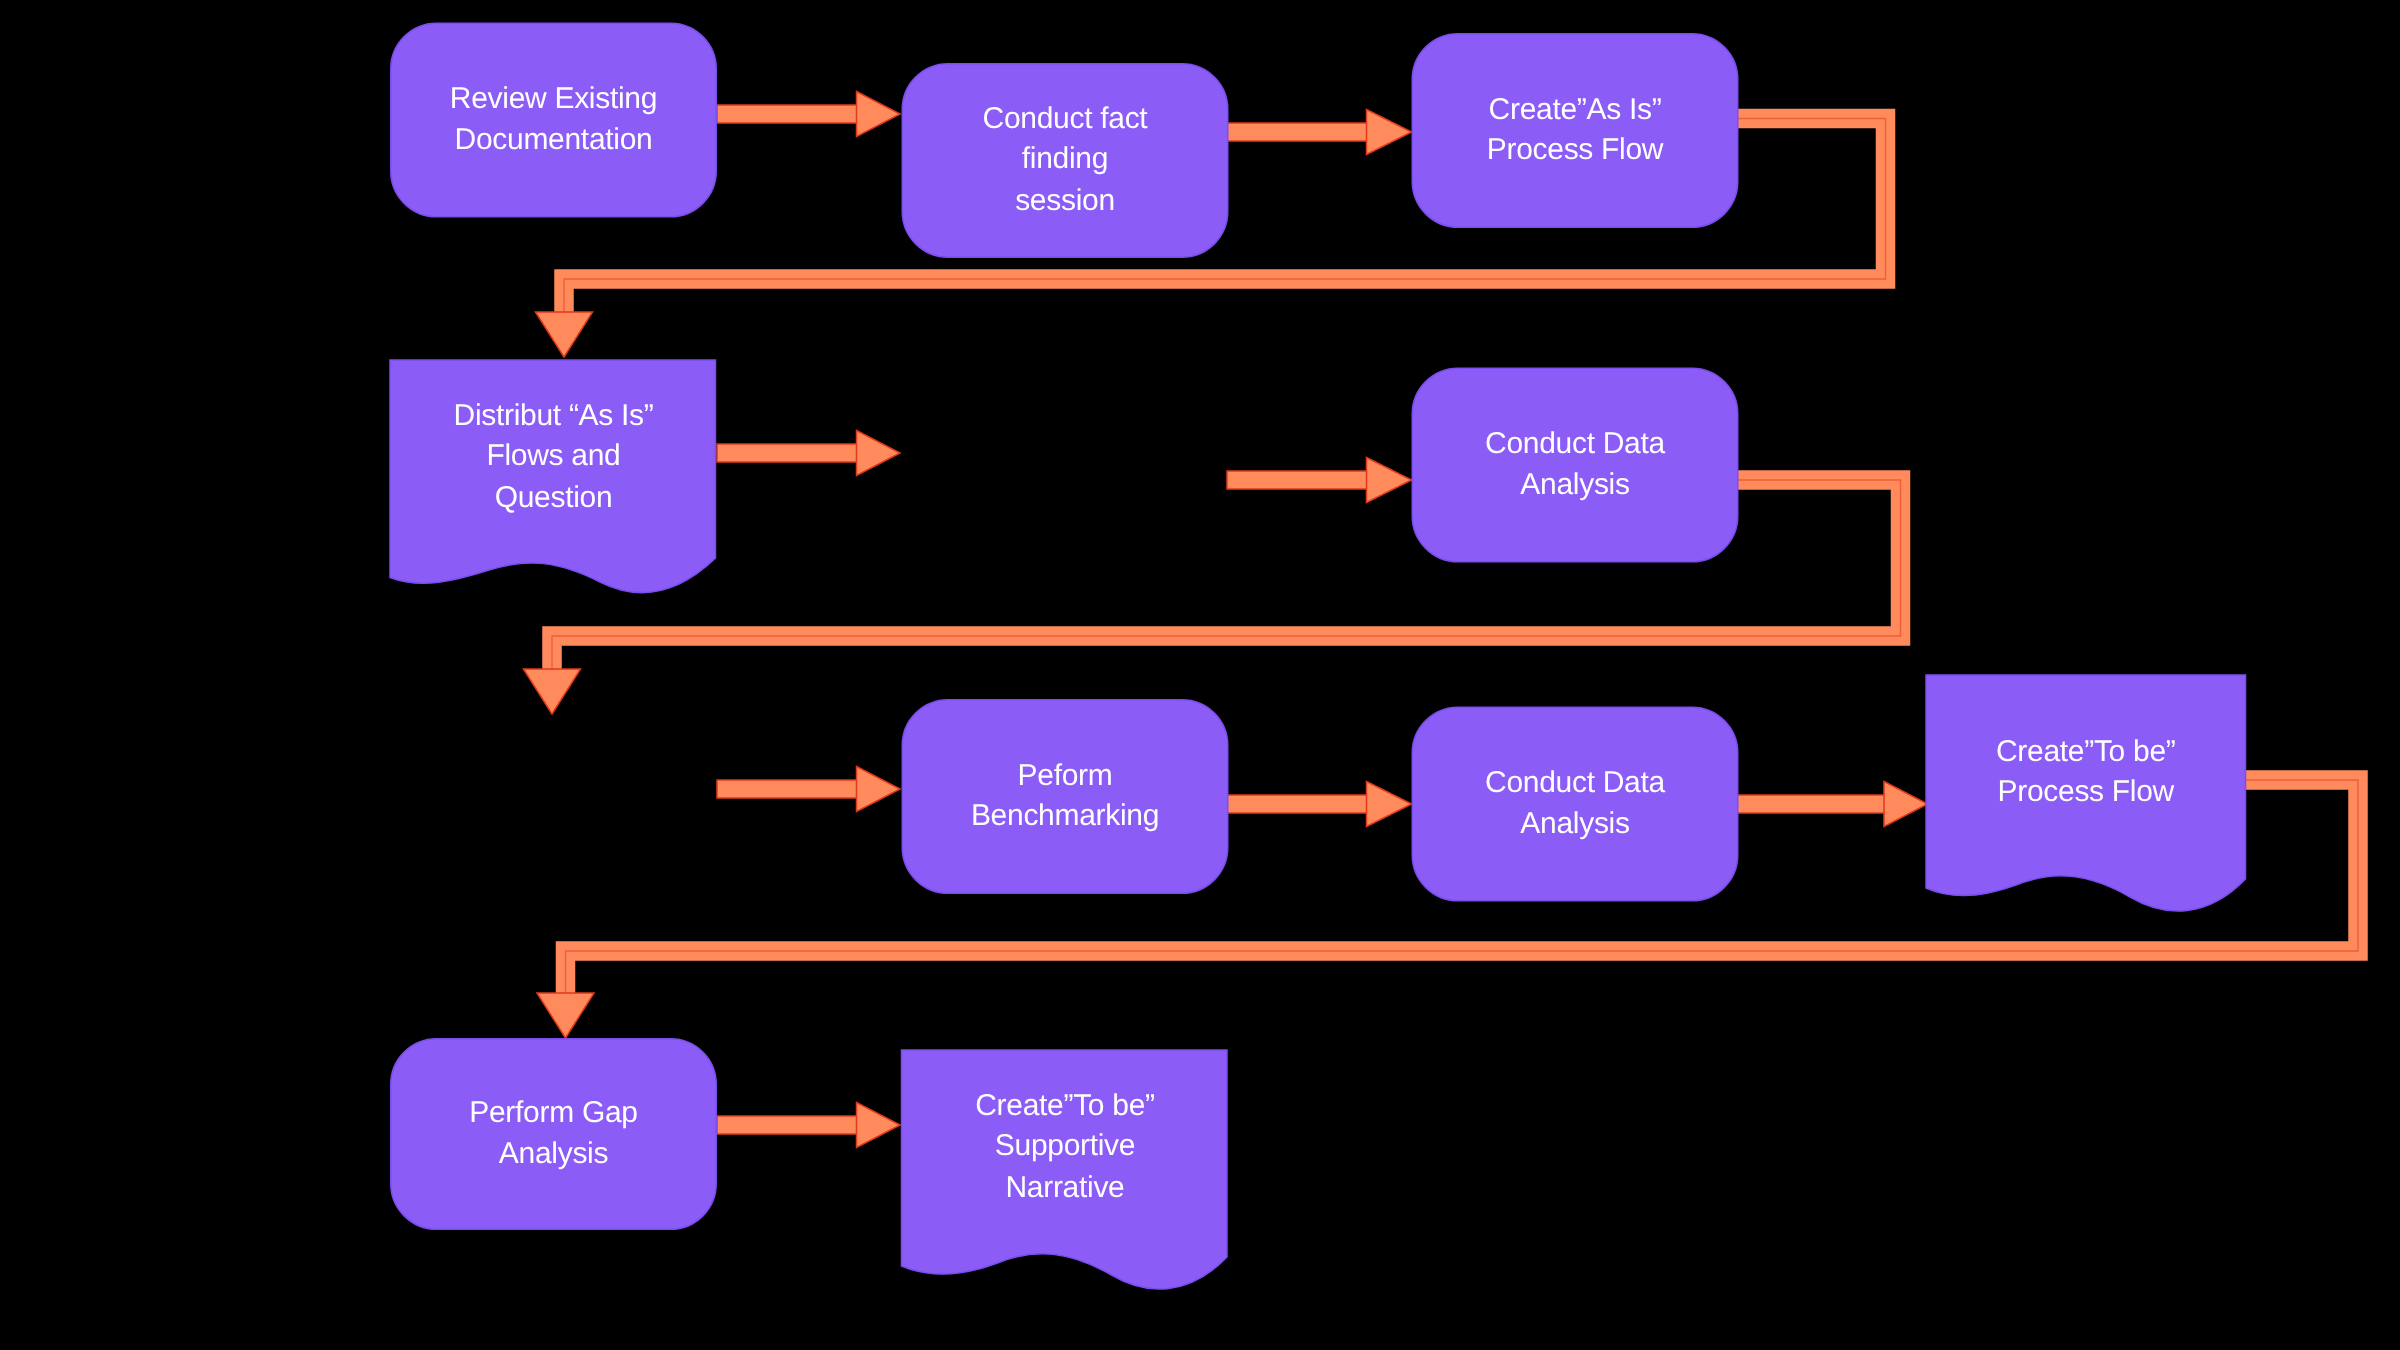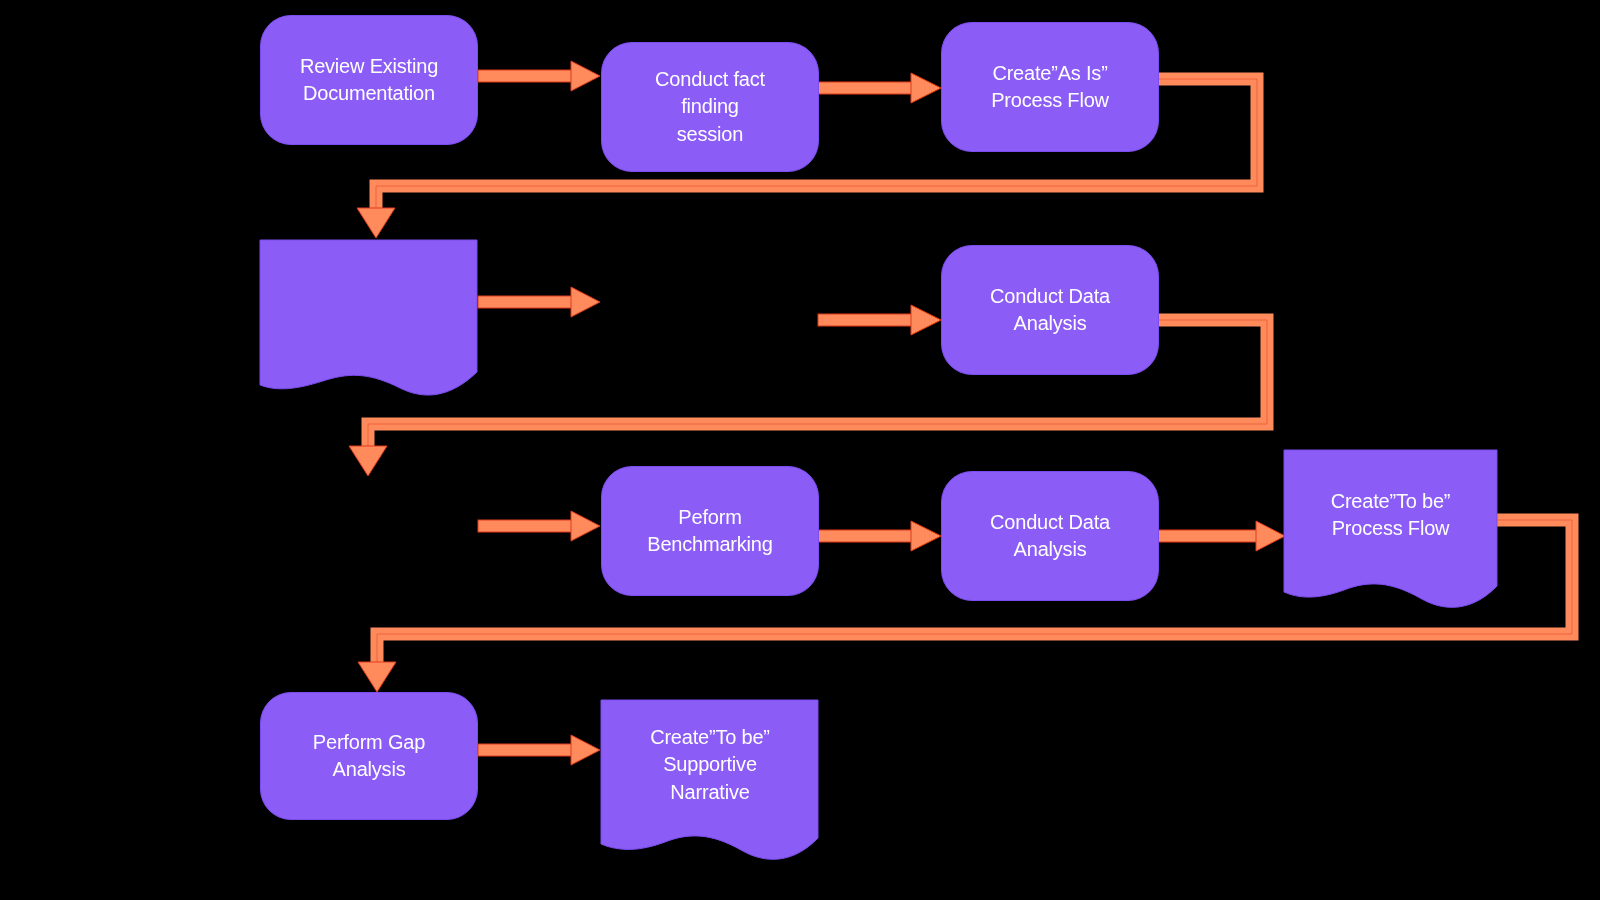--- a/index.html
+++ b/index.html
@@ -149,20 +149,25 @@
     <span class="label">Conduct fact
 finding
 session</span>
   </div>
 
   <div class="node rect" style="left:941px; top:22px; width:218px; height:130px;">
     <span class="label">Create”As Is”
 Process Flow</span>
   </div>
 
+  <div class="node doc" style="left:260px; top:240px; width:218px; height:130px;">
+    <span class="label">Distribut “As Is”
+Flows and
+Question</span>
+  </div>
 
 
   <div class="node rect" style="left:941px; top:245px; width:218px; height:130px;">
     <span class="label">Conduct Data
 Analysis</span>
   </div>
 
 
   <div class="node rect" style="left:601px; top:466px; width:218px; height:130px;">
     <span class="label">Peform

